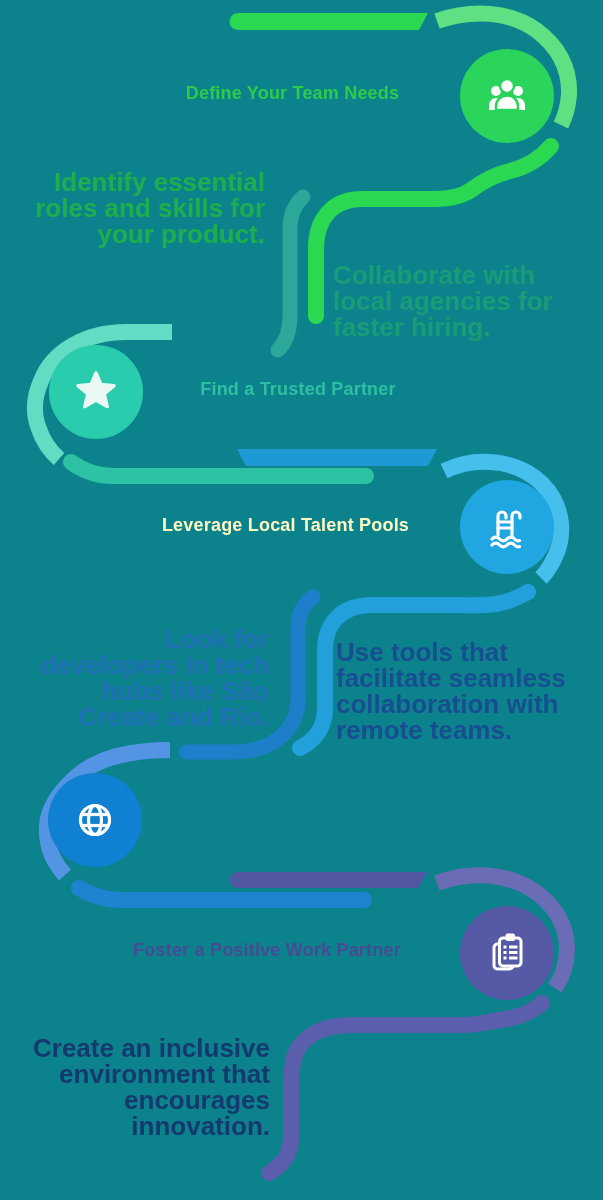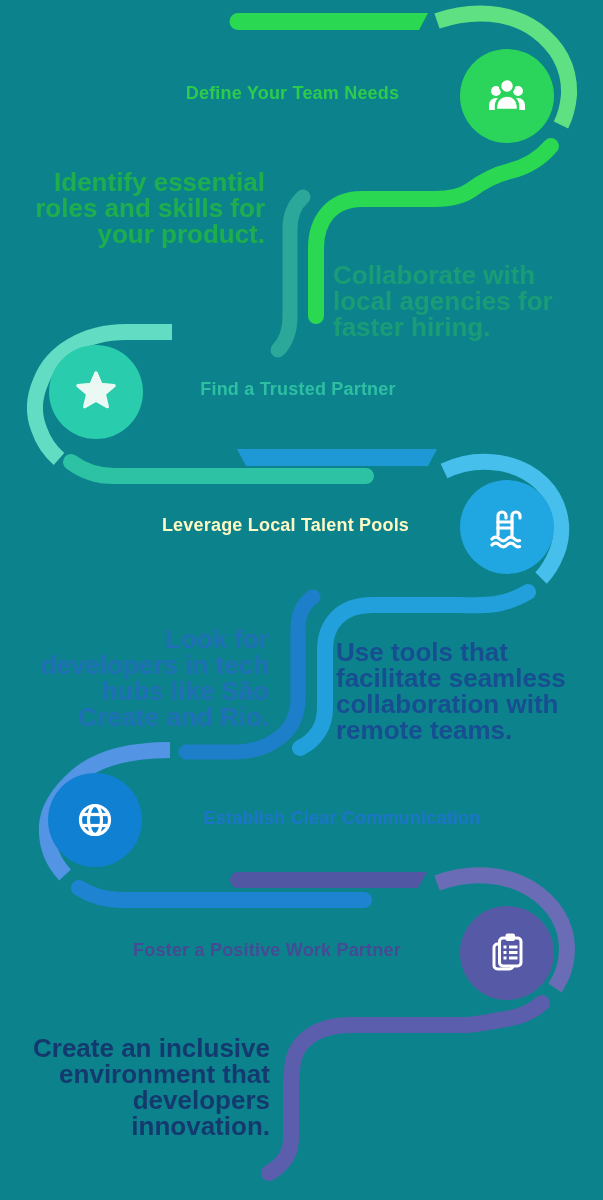--- a/index.html
+++ b/index.html
@@ -120,18 +120,17 @@
   <div class="txt title t1">Define Your Team Needs</div>
   <div class="txt desc t-right d1">Identify essential roles and skills for your product.</div>
 
   <div class="txt desc t-left d2">Collaborate with local agencies for faster hiring.</div>
   <div class="txt title t2">Find a Trusted Partner</div>
 
   <div class="txt title t3">Leverage Local Talent Pools</div>
   <div class="txt desc t-right d3">Look for developers in tech hubs like São Create and Rio.</div>
 
   <div class="txt desc t-left d4">Use tools that facilitate seamless collaboration with remote teams.</div>
-  <div class="txt title t4">Establish Clear Communication</div>
 
   <div class="txt title t5">Foster a Positive Work Partner</div>
-  <div class="txt desc t-right d5">Create an inclusive environment that developers innovation.</div>
+  <div class="txt desc t-right d5">Create an inclusive environment that encourages innovation.</div>
 
 </div>
 
 </body></html>

